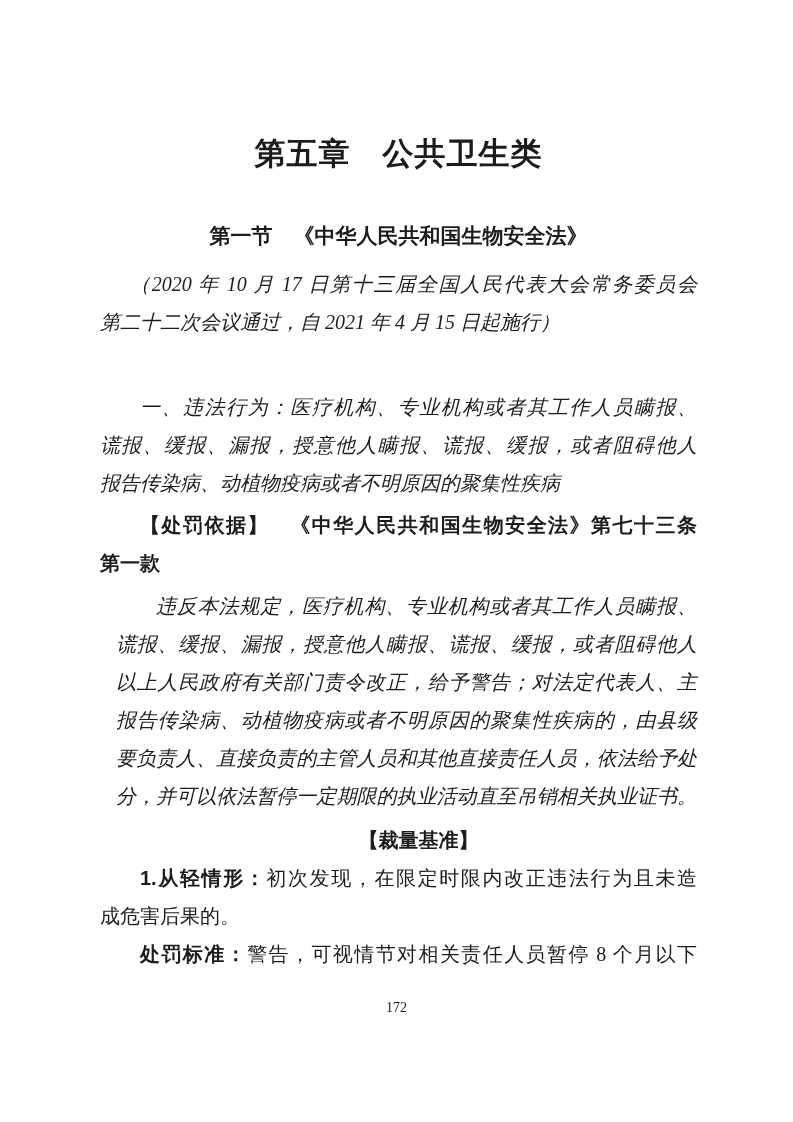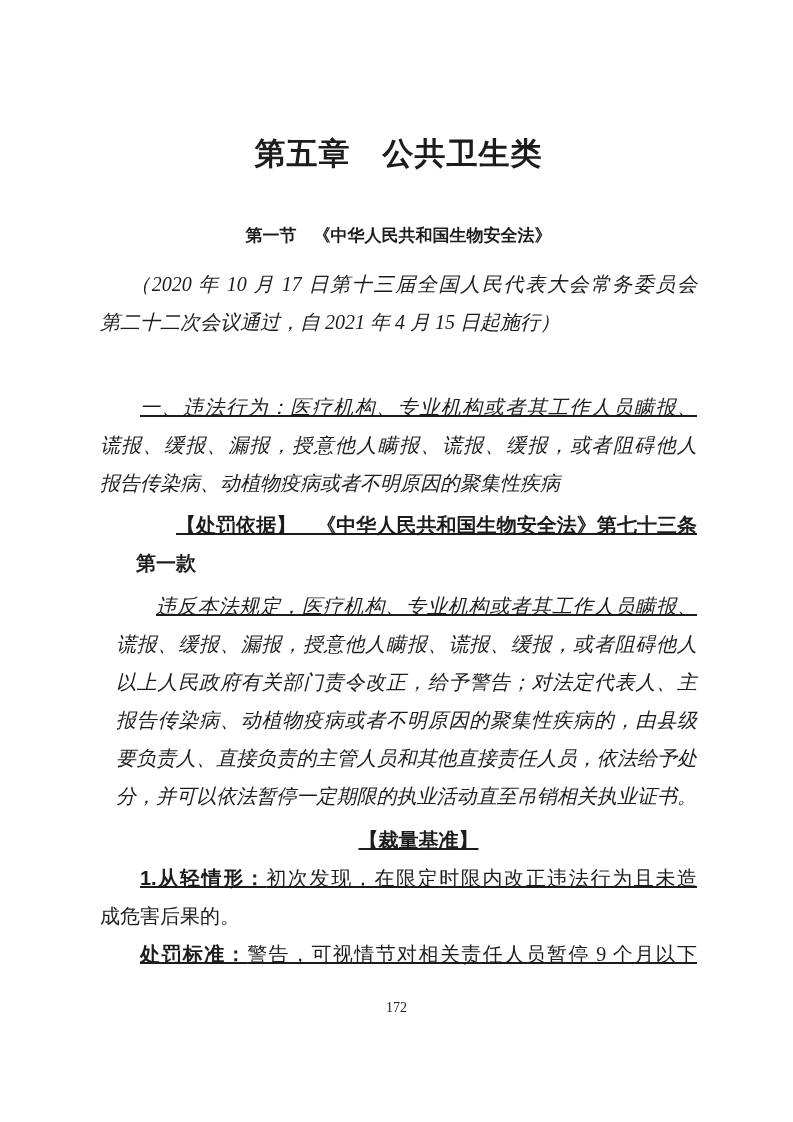--- a/index.html
+++ b/index.html
@@ -19,44 +19,44 @@
     font-size: 20px;
     line-height: 38px;
     height: 38px;
     white-space: nowrap;
   }
   .stretch {
     white-space: normal;
     text-align: justify;
     text-align-last: justify;
   }
-  .indent   { text-indent: 2em; text-decoration: underline; }
+  .indent   { text-indent: 2em; }
   .indent-sm{ text-indent: 1.5em; }
   .kai  { font-family: "Liberation Serif", "DejaVu Serif", serif; font-style: italic; }
   .song { font-family: "Liberation Serif", "DejaVu Serif", serif; }
   .hei  { font-family: "Liberation Sans", "DejaVu Sans", sans-serif; font-weight: 700; }
   .chapter-title {
     font-family: "Liberation Serif", "DejaVu Serif", serif;
     font-weight: 700;
     font-size: 31px;
     line-height: 37px;
     height: 37px;
     text-align: center;
     letter-spacing: 1px;
   }
   .section-title {
     margin-top: 49px;
-    font-size: 17px;
+    font-size: 21px;
     line-height: 30px;
     height: 30px;
     text-align: center;
   }
   .enactment      { margin-top: 14px; }
   .violation      { margin-top: 47px; }
-  .penalty-basis  { margin-top: 4px; margin-left: 36px; }
+  .penalty-basis  { margin-top: 4px; }
   .law-text       { margin-top: 5px; margin-left: 16px; }
   .discretion     { margin-top: 6px; text-align: center; }
   .page-number {
     position: absolute;
     top: 1000px;
     left: 0;
     right: 0;
     text-align: center;
     font-size: 14px;
     line-height: 16px;
@@ -103,19 +103,19 @@
 
   <div>
     <div class="line indent stretch">
       <span class="hei">1.从轻情形：</span><span class="song">初次发现，在限定时限内改正违法行为且未造</span>
     </div>
     <div class="line song">成危害后果的。</div>
   </div>
 
   <div>
     <div class="line indent stretch">
-      <span class="hei">处罚标准：</span><span class="song">警告，可视情节对相关责任人员暂停 9 个月以下</span>
+      <span class="hei">处罚标准：</span><span class="song">警告，可视情节对相关责任人员暂停 8 个月以下</span>
     </div>
   </div>
 
   <div class="page-number">172</div>
 
 </div>
 
 </body></html>

